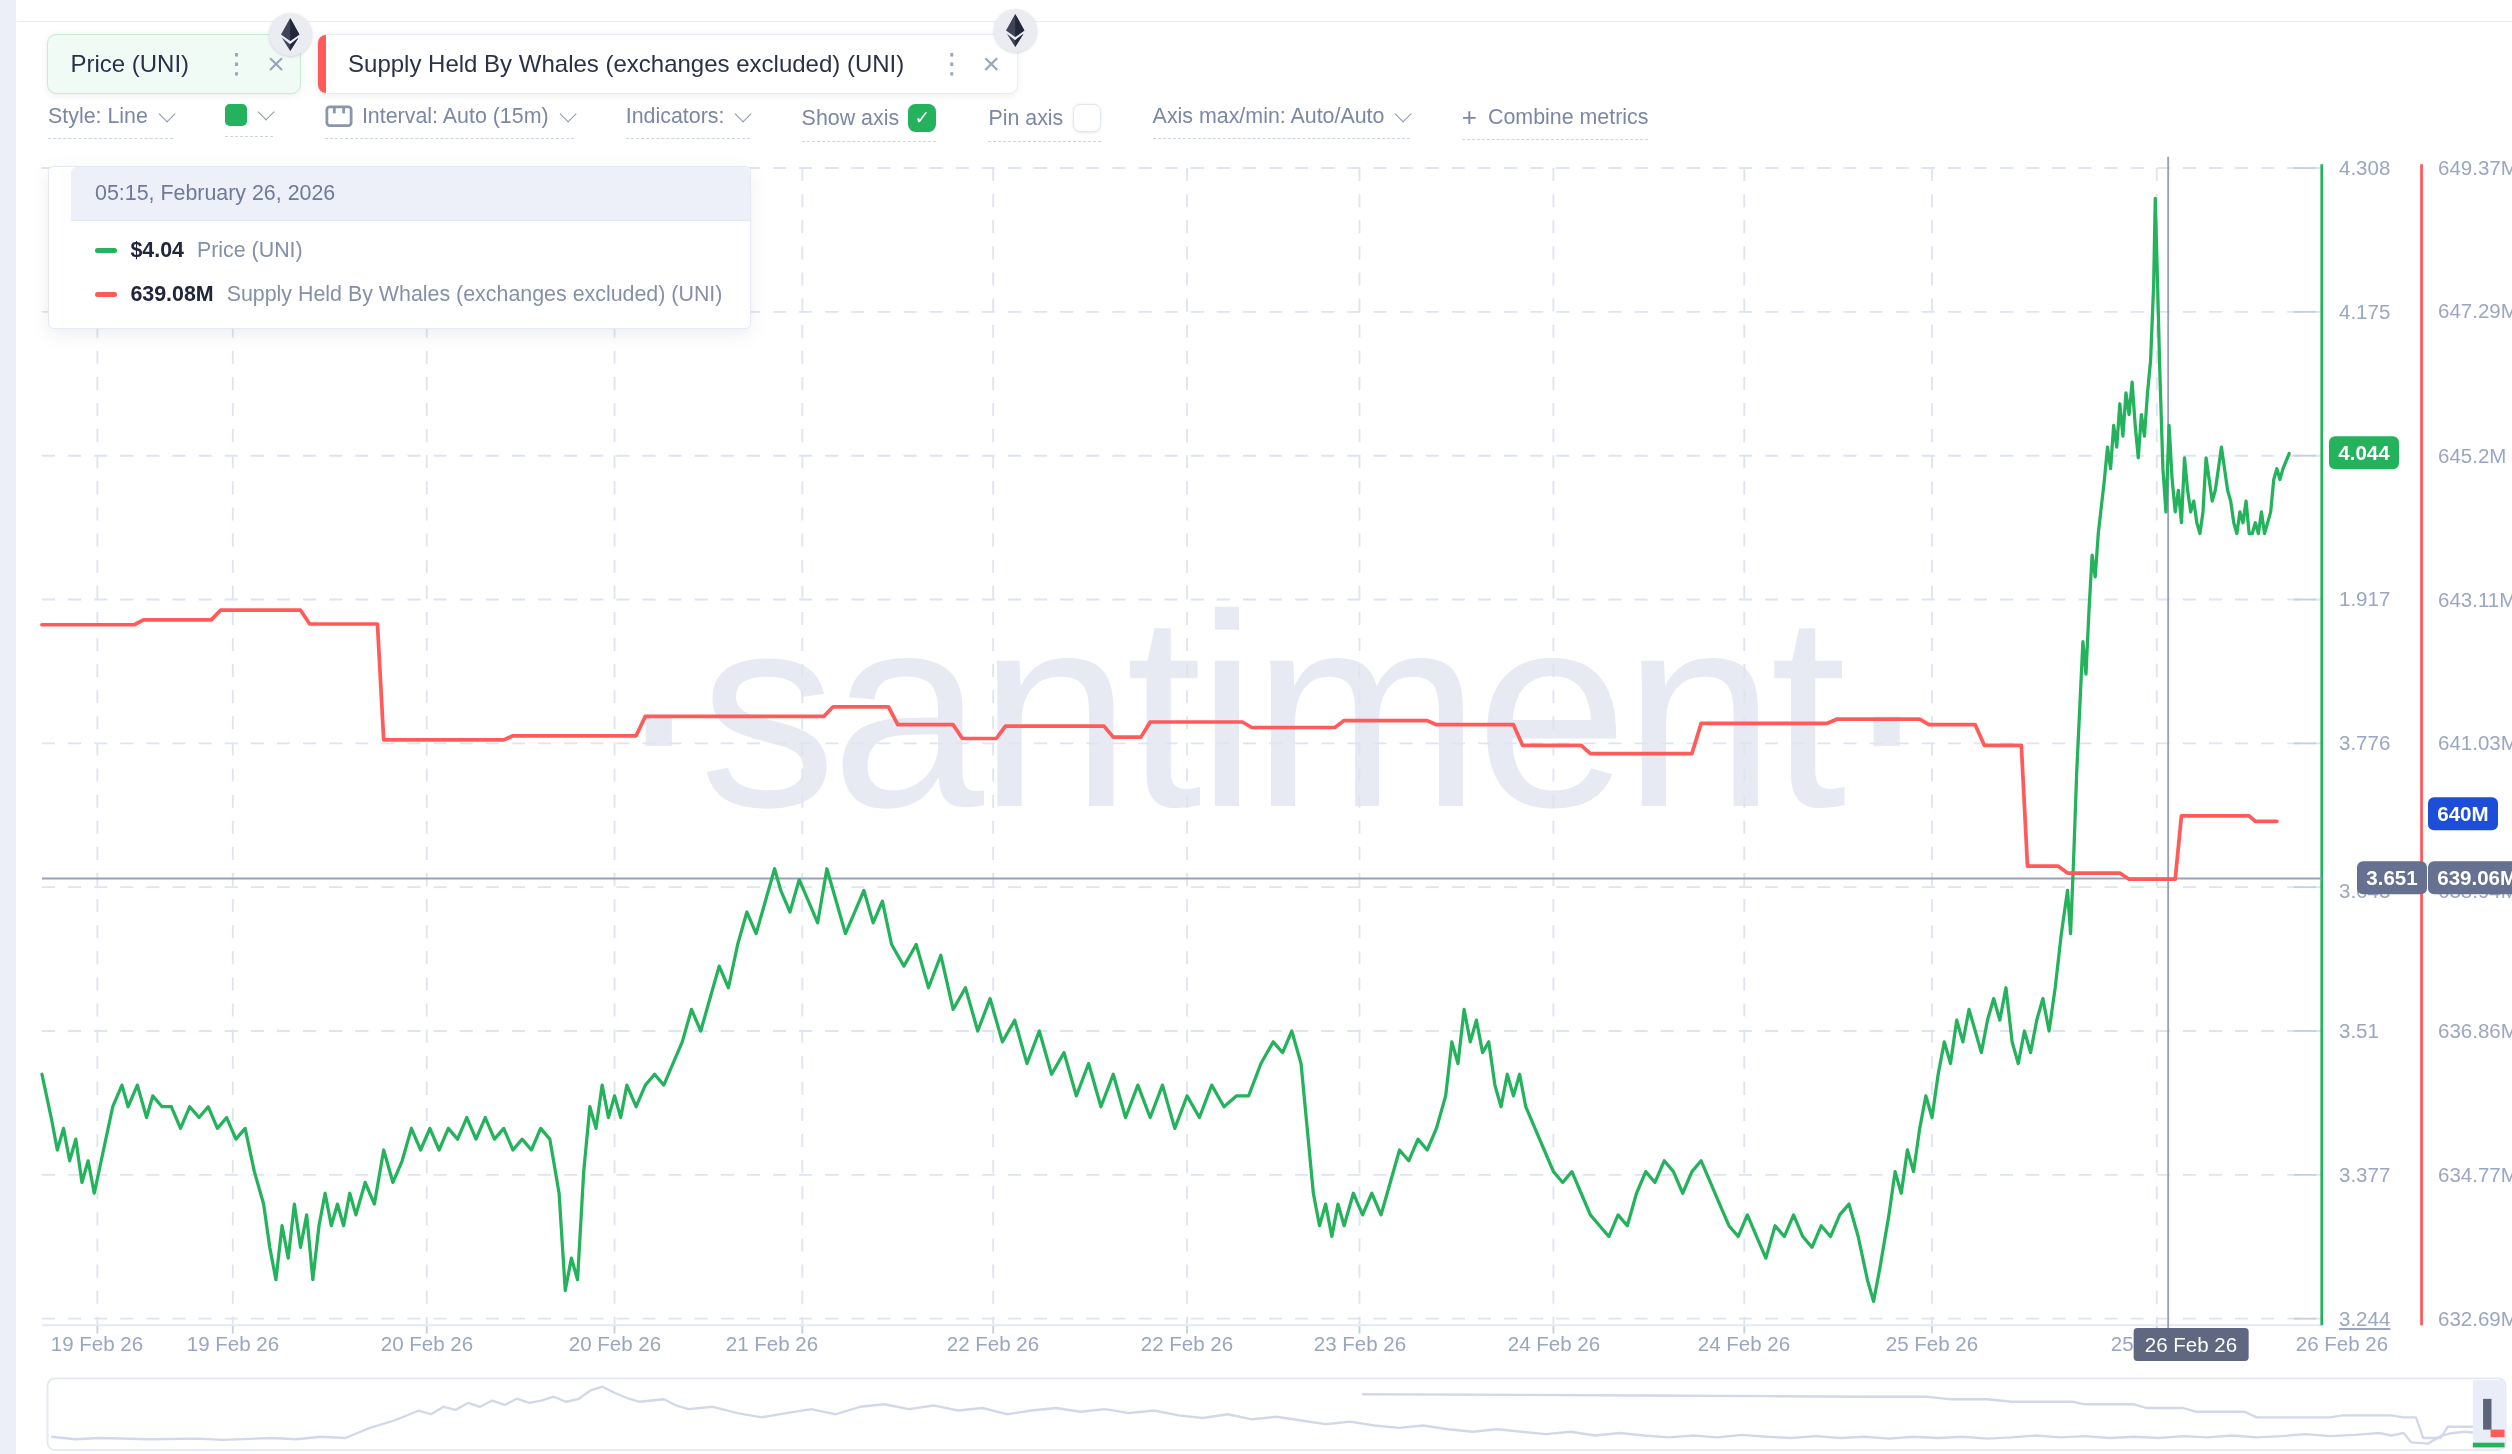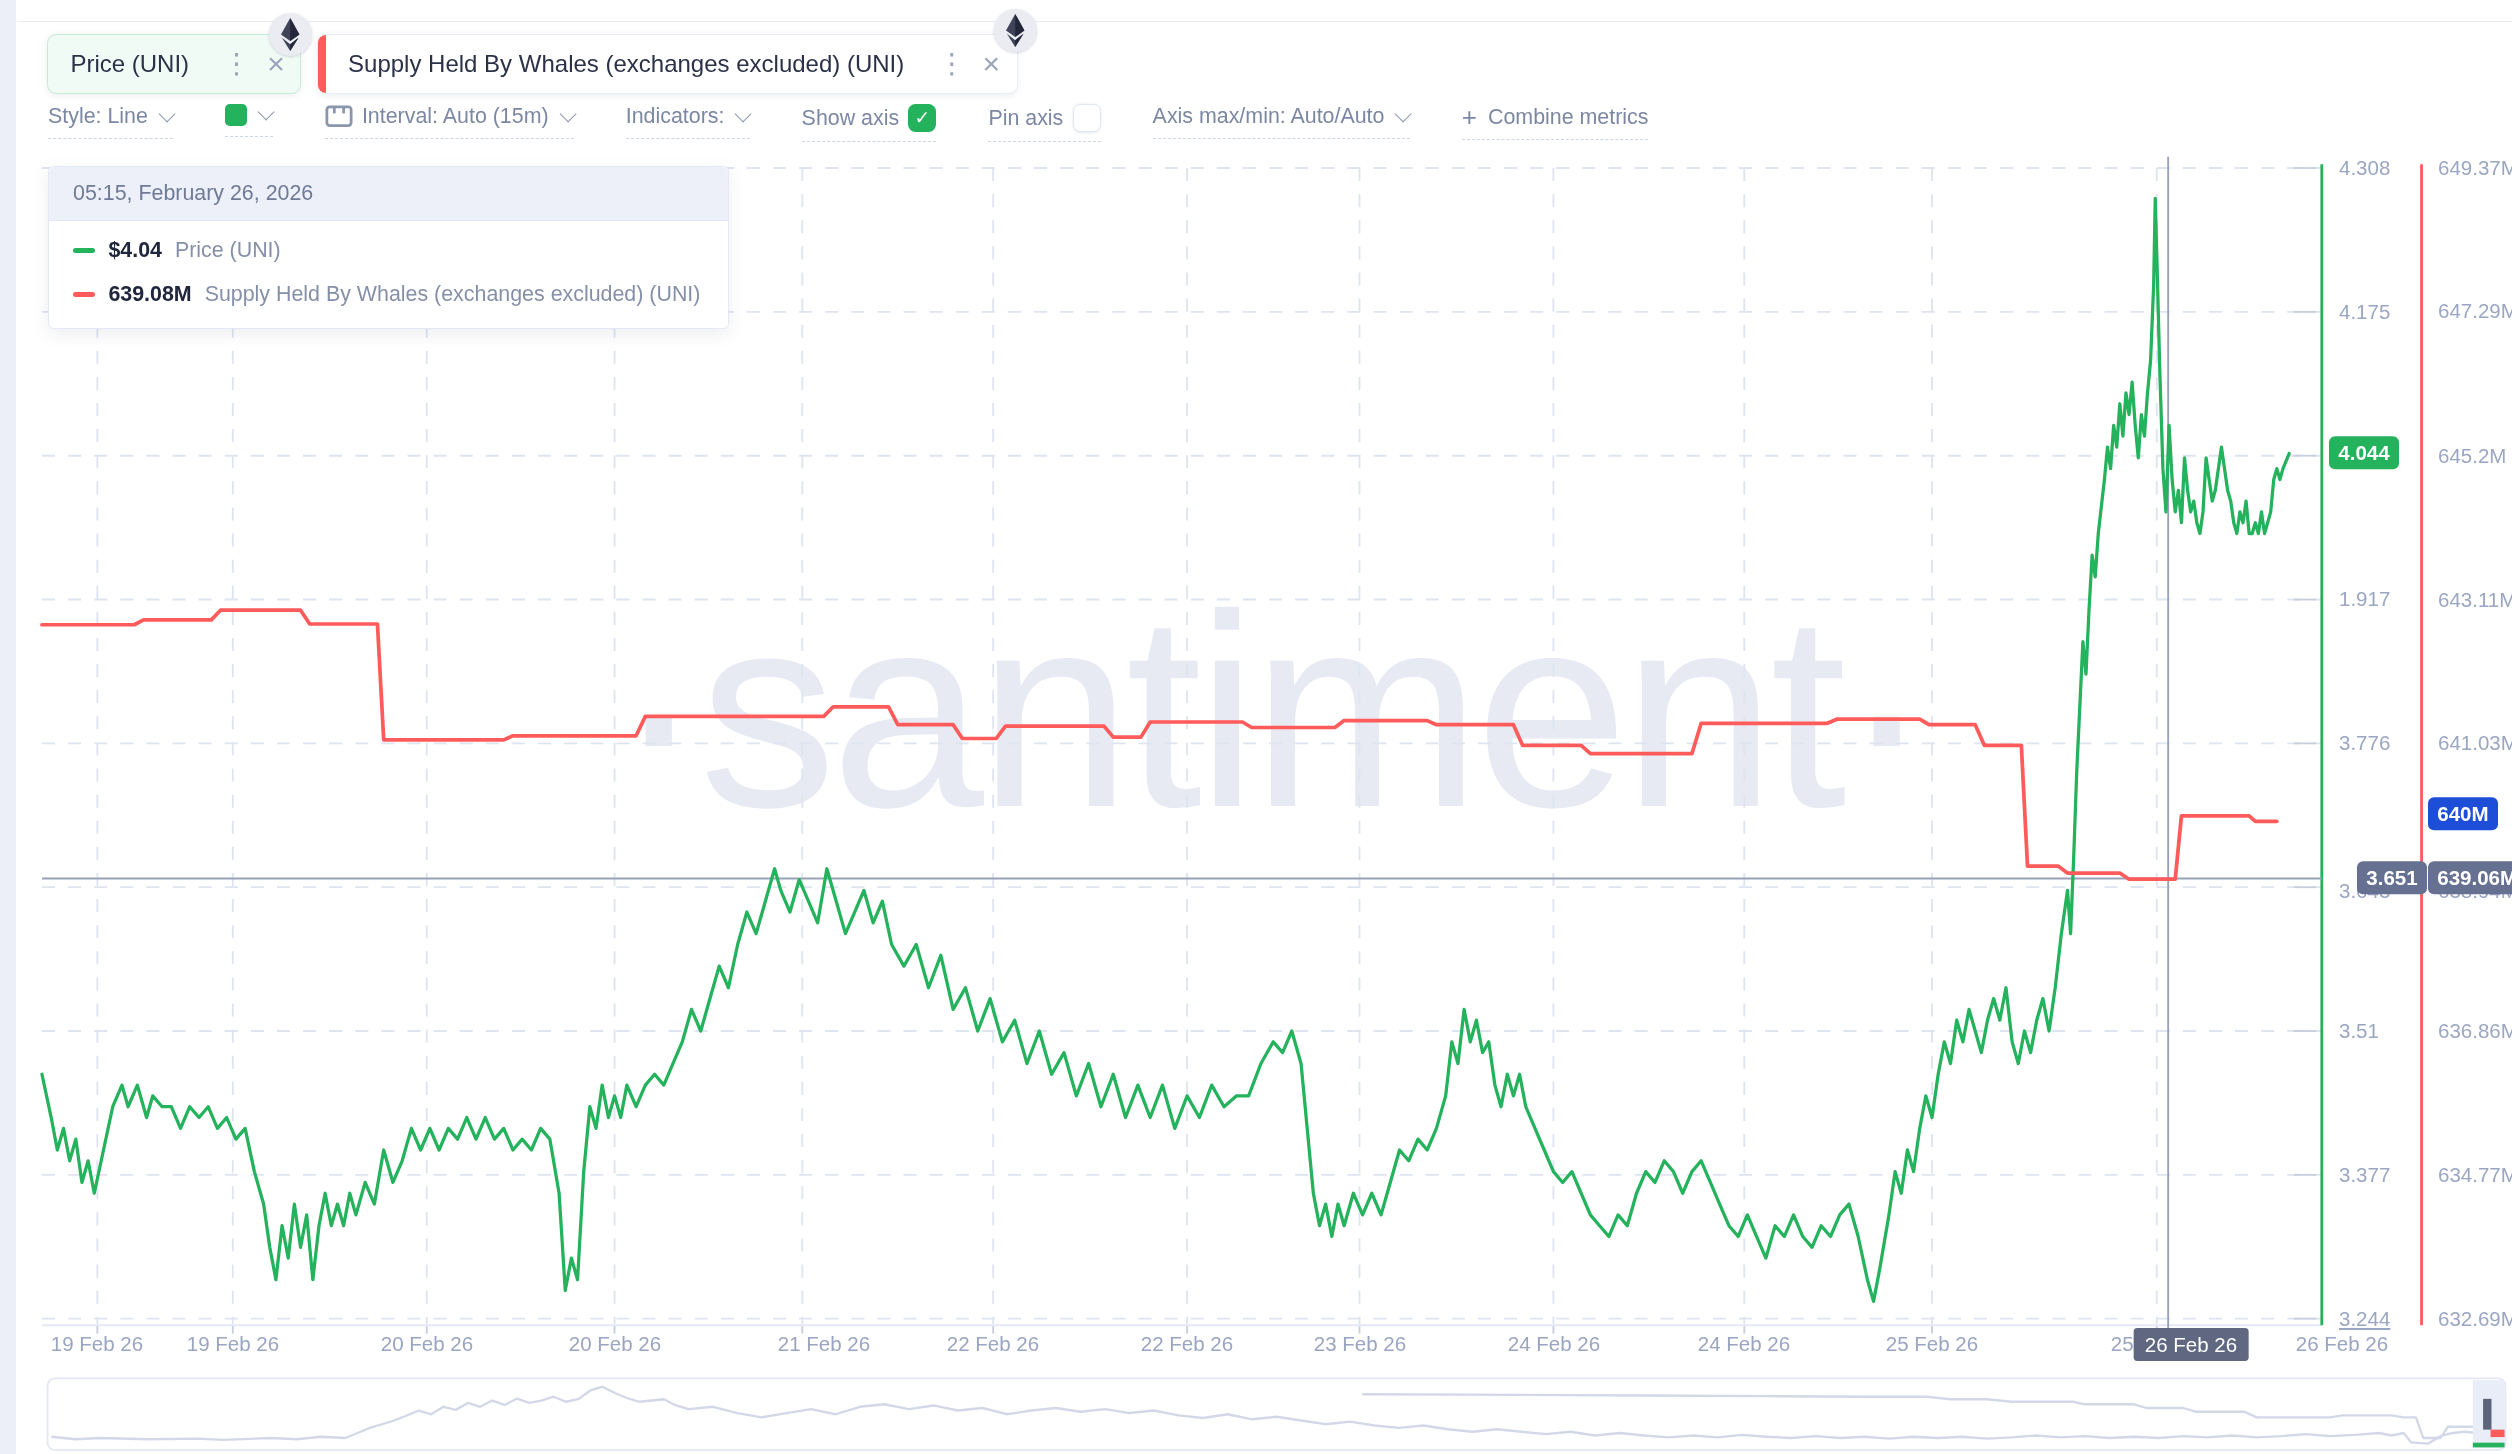--- a/index.html
+++ b/index.html
@@ -30,21 +30,21 @@
     transform:rotate(45deg);margin-left:3.7px;margin-top:-5.6px;}
   .swatch{width:22.4px;height:22.4px;border-radius:4.7px;}
   .checkbox{width:28px;height:28px;border-radius:7.5px;display:flex;align-items:center;justify-content:center;
     font-size:18.7px;color:#fff;box-sizing:border-box;}
   .checkbox.checked{background:#24b25c;}
   .checkbox.empty{background:#fff;border:1.9px solid #e1e7f2;box-shadow:0 0.9px 2.8px rgba(90,100,130,0.15);}
   .plus-glyph{font-size:26px;color:#7b87a3;margin-right:1.9px;line-height:1;}
 
   
   .tooltip{position:absolute;left:48px;top:166px;width:679px;background:#ffffff;border:0.9px solid #e4e9f5;
-    border-radius:5.6px;box-shadow:0 5.6px 17px rgba(90,100,130,0.10);z-index:6;}
+    border-radius:5.6px;box-shadow:0 5.6px 17px rgba(90,100,130,0.10);z-index:6;padding-left:22px;}
   .tooltip-header{background:#edf0f8;border-bottom:0.9px solid #e4e9f5;border-radius:5.6px 5.6px 0 0;
     padding:14px 24px;font-size:21.4px;color:#6e7a96;}
   .tooltip-body{padding:17px 24px 20.5px 24px;display:flex;flex-direction:column;gap:19px;}
   .tt-row{display:flex;align-items:center;gap:13px;font-size:21.4px;}
   .tt-dash{width:22.4px;height:4.7px;border-radius:2.8px;flex:none;}
   .tt-value{color:#20263c;font-weight:bold;}
   .tt-label{color:#8590a8;}
 
   
   .watermark{position:absolute;left:1270px;top:711px;transform:translate(-50%,-50%);
@@ -144,21 +144,21 @@
       <div class="ylabel" style="left: 2438px; top: 600px;">643.11M</div>
       <div class="ylabel" style="left: 2438px; top: 743px;">641.03M</div>
       <div class="ylabel" style="left: 2438px; top: 1031px;">636.86M</div>
       <div class="ylabel" style="left: 2438px; top: 1175px;">634.77M</div>
       <div class="ylabel" style="left: 2438px; top: 1319px;">632.69M</div>
       <div class="ylabel" style="left: 2438px; top: 891px;">638.94M</div>
       <div class="xlabel" style="left: 97px;">19 Feb 26</div>
       <div class="xlabel" style="left: 233px;">19 Feb 26</div>
       <div class="xlabel" style="left: 427px;">20 Feb 26</div>
       <div class="xlabel" style="left: 615px;">20 Feb 26</div>
-      <div class="xlabel" style="left: 824px; text-align: right;">21 Feb 26</div>
+      <div class="xlabel" style="left: 772px; text-align: right;">21 Feb 26</div>
       <div class="xlabel" style="left: 993px;">22 Feb 26</div>
       <div class="xlabel" style="left: 1187px;">22 Feb 26</div>
       <div class="xlabel" style="left: 1360px;">23 Feb 26</div>
       <div class="xlabel" style="left: 1554px;">24 Feb 26</div>
       <div class="xlabel" style="left: 1744px;">24 Feb 26</div>
       <div class="xlabel" style="left: 1932px;">25 Feb 26</div>
       <div class="xlabel" style="left: 2157px;">25 Feb 26</div>
       <div class="xlabel" style="left: 2342px;">26 Feb 26</div>
     </div>
   <div class="badge-layer" id="badge-layer">

